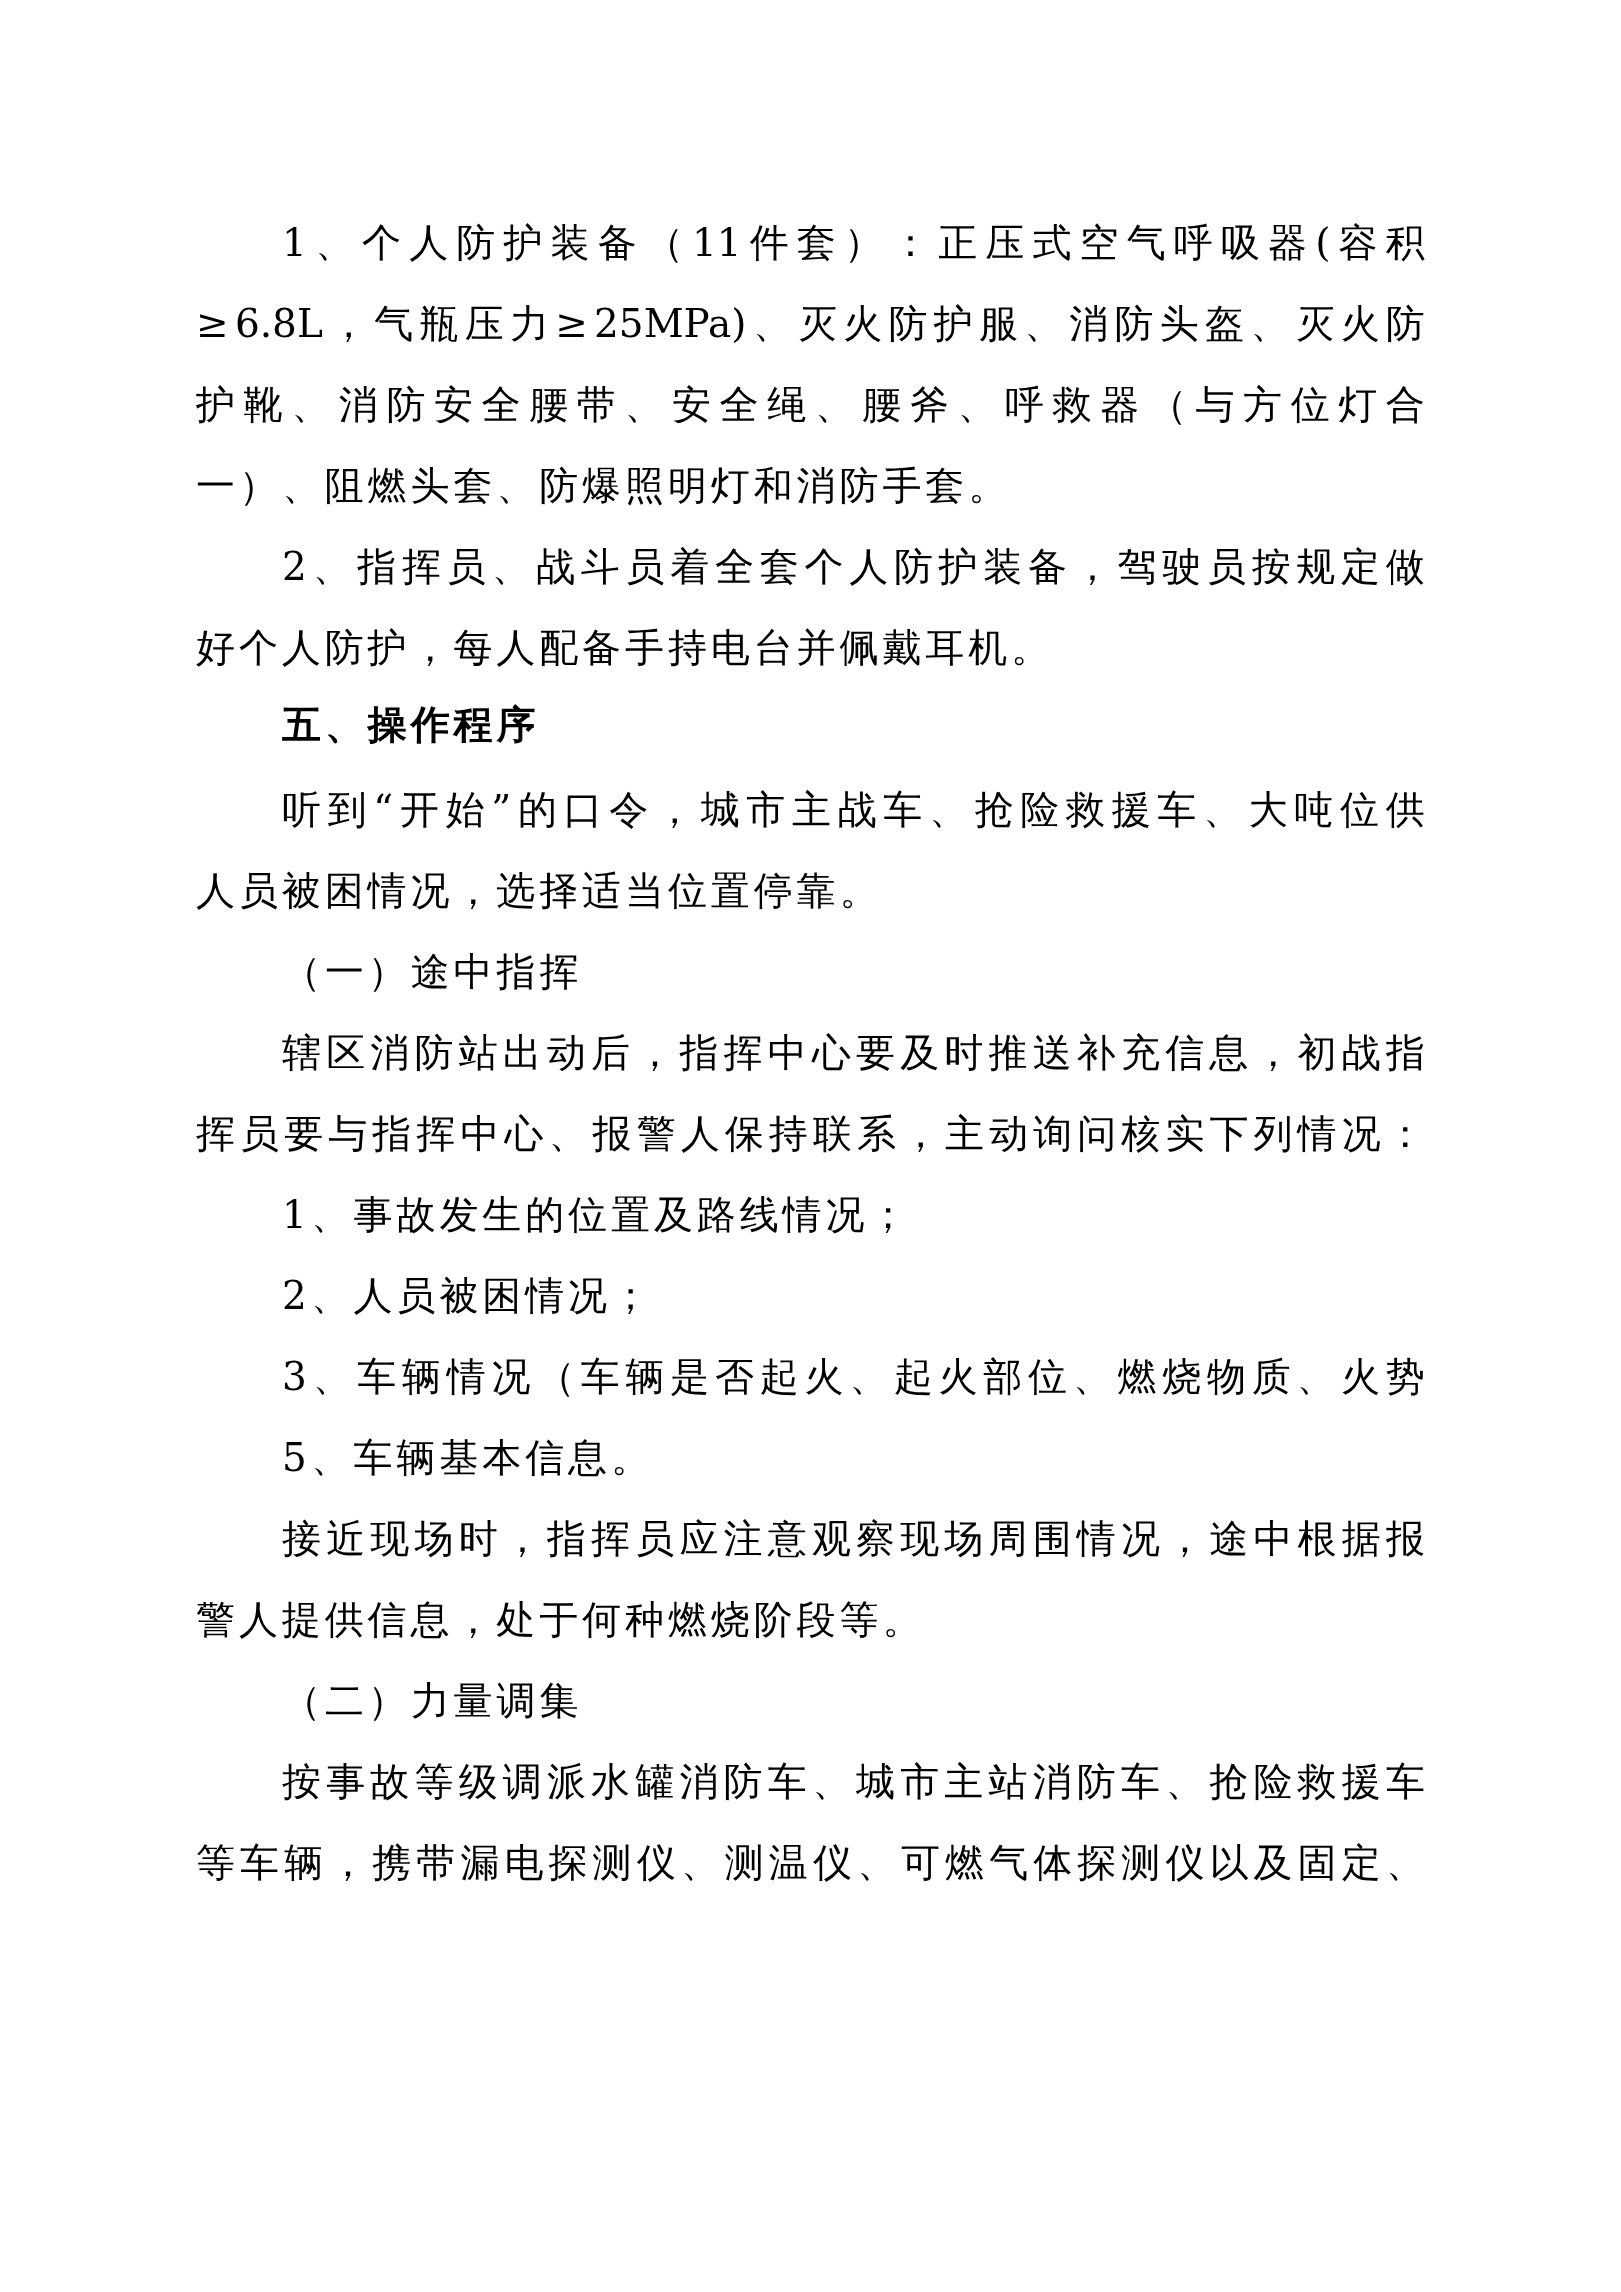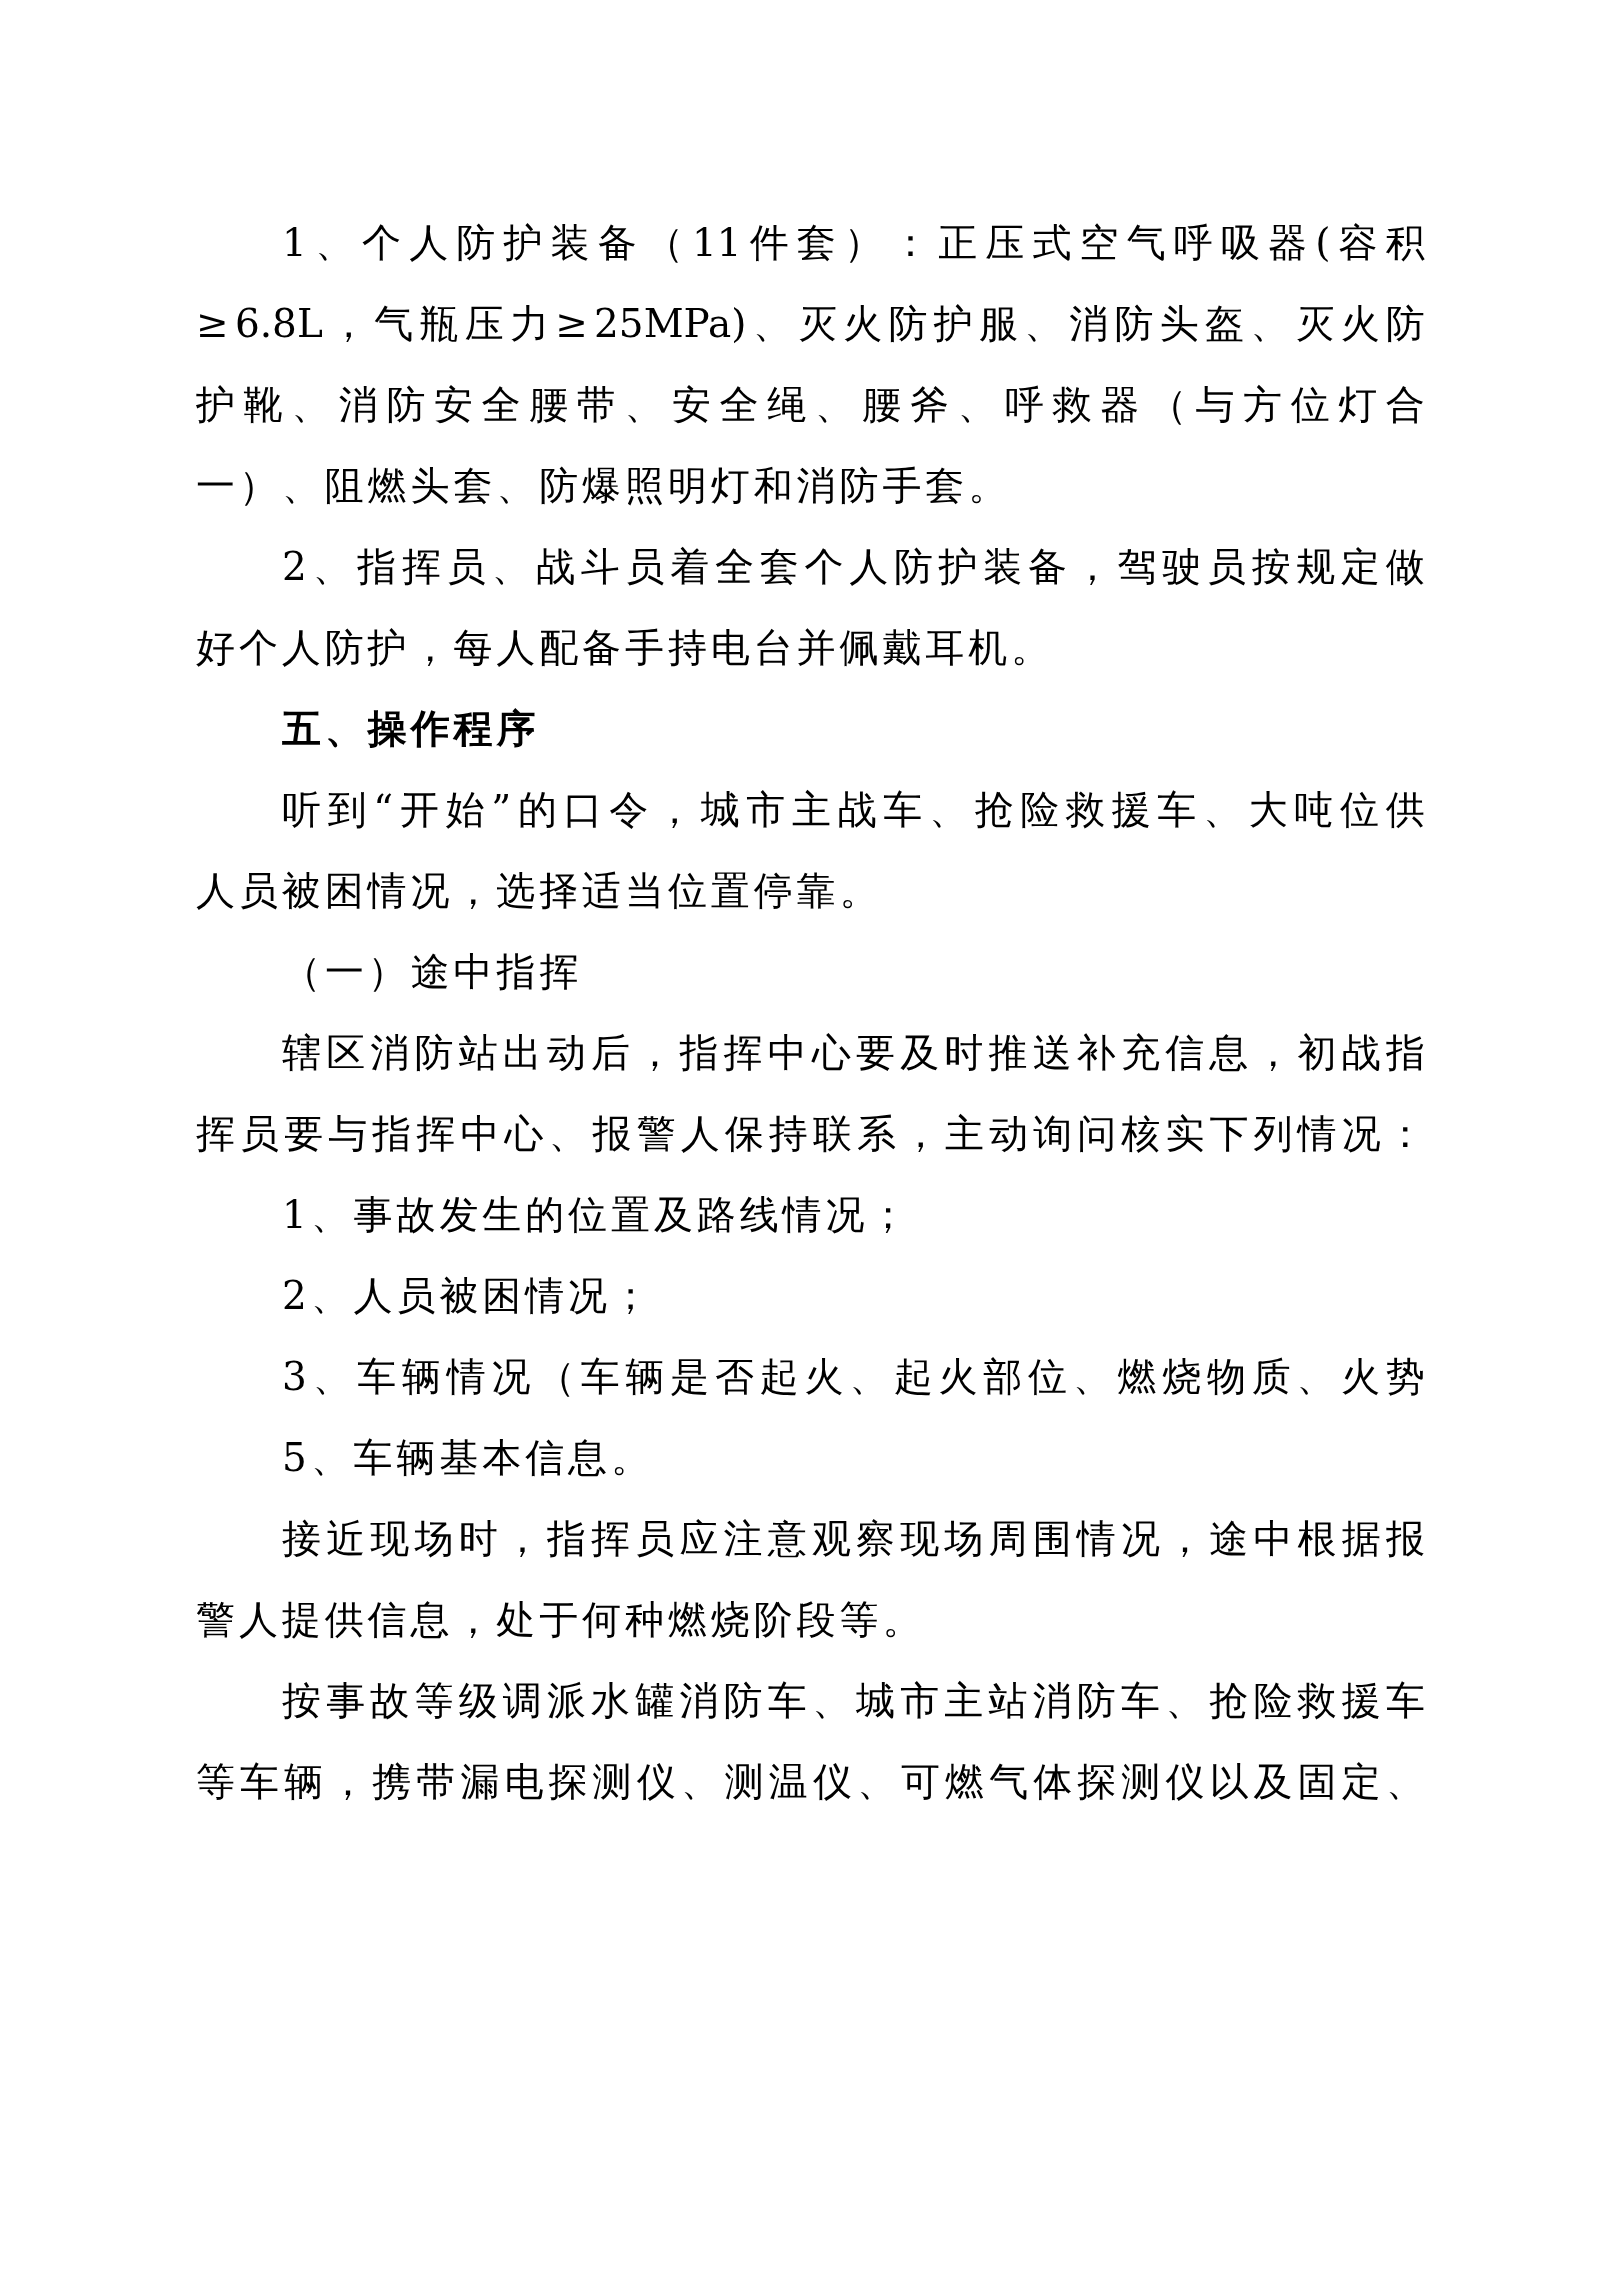--- a/index.html
+++ b/index.html
@@ -35,21 +35,21 @@
       letter-spacing: 3.9px;
       text-align: right;
     }
     .line.indent {
       padding-left: 86px;
     }
     .line span.ch {
       display: inline-block;
     }
     .heading-1 {
-      font-family: Liberation Sans, sans-serif;
+      font-family: Liberation Mono, monospace;
       font-weight: bold;
     }
     .heading-2 {
       font-family: "DejaVu Serif", "Liberation Serif", serif;
     }
   </style>
 </head>
 <body>
 
 <div class="page" id="page">
@@ -306,20 +306,21 @@
       <span class="ch">情</span>
       <span class="ch">况</span>
       <span class="ch">，</span>
       <span class="ch">途</span>
       <span class="ch">中</span>
       <span class="ch">根</span>
       <span class="ch">据</span>
       <span class="ch">报</span>
     </div>
     <div class="line last">警人提供信息，处于何种燃烧阶段等。</div>
+    <div class="line indent last heading-2">（二）力量调集</div>
     <div class="line indent">
       <span class="ch">按</span>
       <span class="ch">事</span>
       <span class="ch">故</span>
       <span class="ch">等</span>
       <span class="ch">级</span>
       <span class="ch">调</span>
       <span class="ch">派</span>
       <span class="ch">水</span>
       <span class="ch">罐</span>

